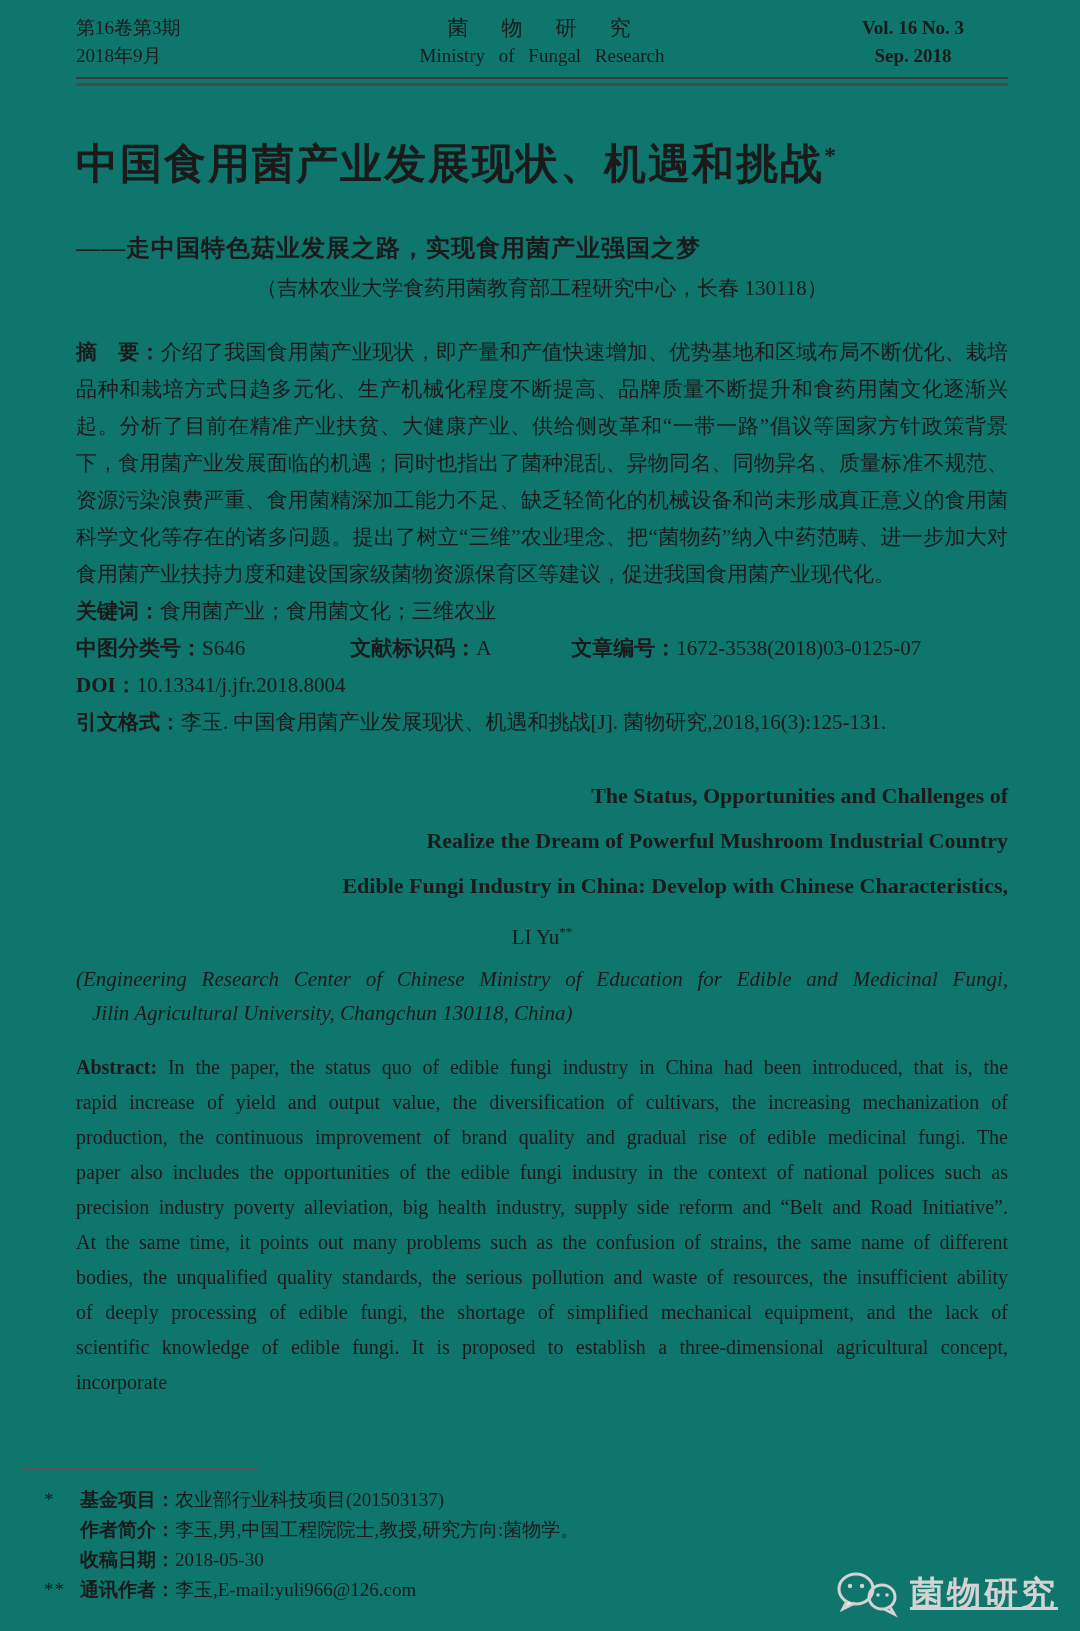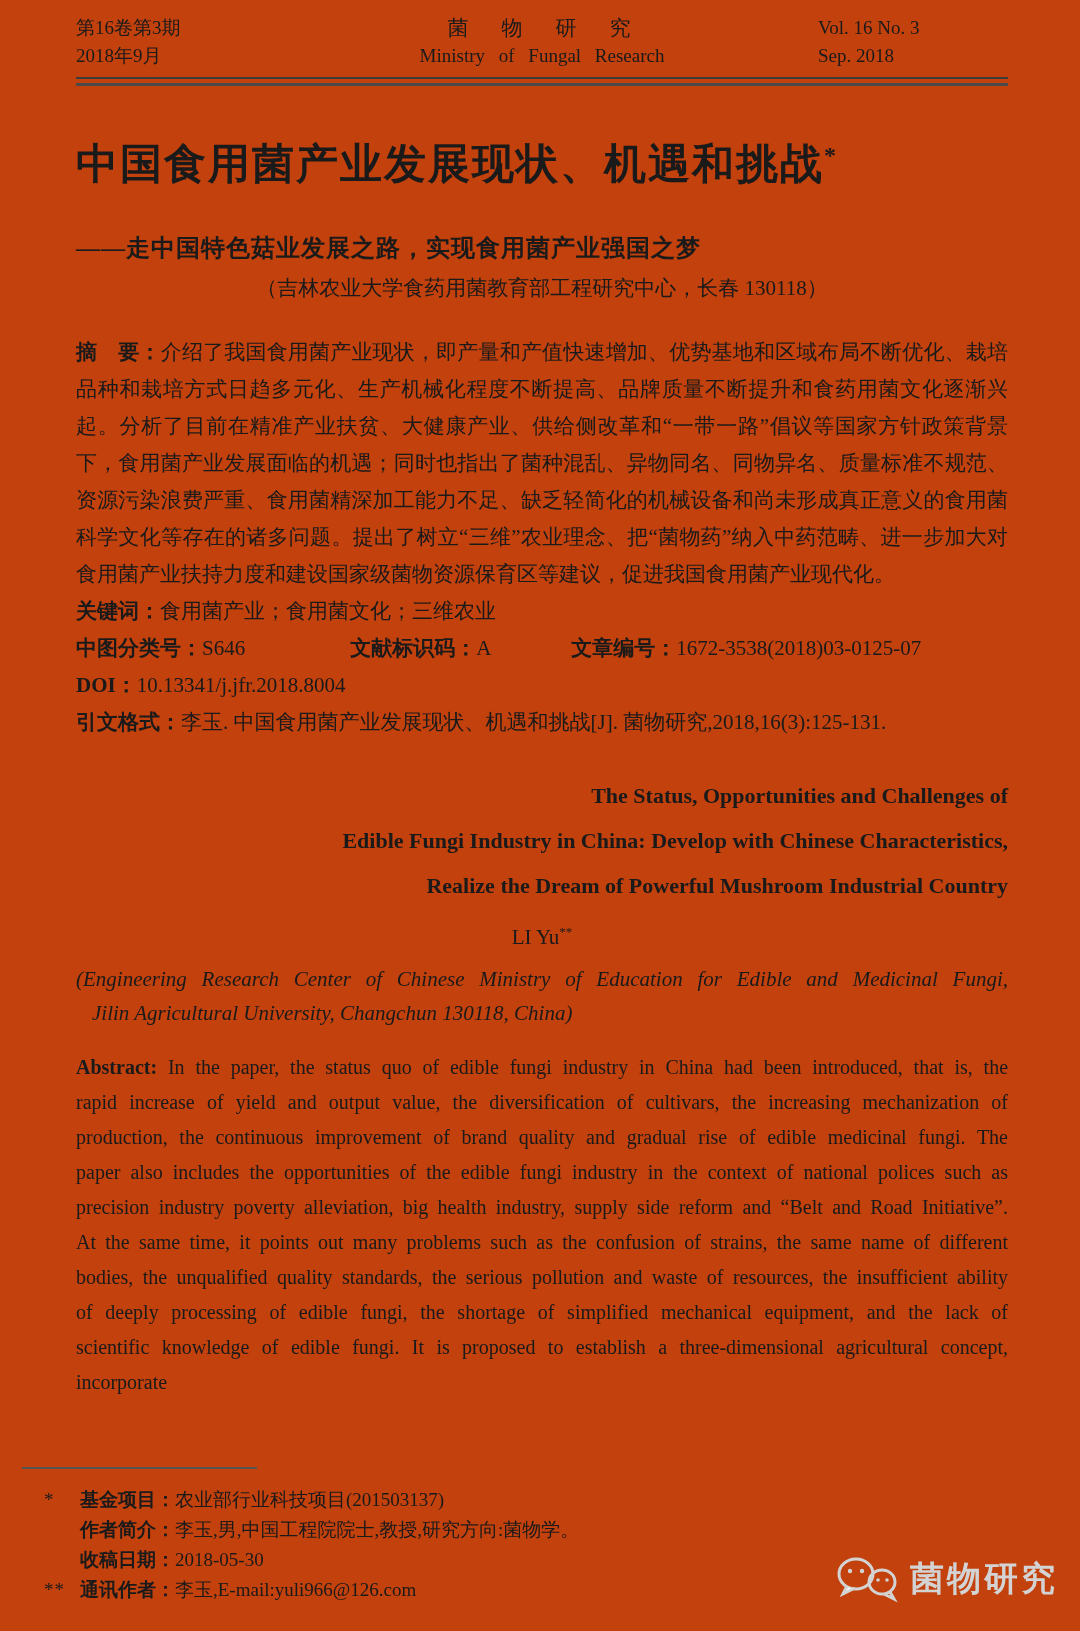--- a/index.html
+++ b/index.html
@@ -1,33 +1,33 @@
 <!DOCTYPE html>
 <html lang="zh"><head>
 <meta charset="utf-8">
 <style>
   html, body { margin: 0; padding: 0; background: #f4f4f4; }
   .page {
     position: relative;
     width: 1080px;
     height: 1631px;
     margin: 0 auto;
-    background: #c2410c;
+    background: #0f766e;
     color: #1a1a1a;
     font-family: "Liberation Serif", "DejaVu Serif", serif;
     box-sizing: border-box;
     overflow: hidden;
   }
   .inner { padding: 14px 72px 0 76px; }
 
   
   .journal-header { display: flex; justify-content: space-between; align-items: flex-start; font-size: 19px; line-height: 28px; }
   .jh-col-left { text-align: left; min-width: 190px; }
   .jh-col-center { text-align: center; flex: 1; }
-  .jh-col-right { text-align: left; min-width: 190px; }
+  .jh-col-right { text-align: center; min-width: 190px; font-weight: bold; }
   .jh-zh-title { font-size: 21px; letter-spacing: 6px; }
   .jh-en-title { word-spacing: 9px; }
   .rule-double { margin-top: 7px; height: 4px; border-top: 2px solid #3c3c3c; border-bottom: 3px solid #4a4a4a; }
 
   
   .title-zh { margin-top: 50px; text-align: left; font-size: 42px; font-weight: bold; letter-spacing: 2px; }
   .title-zh sup { font-size: 24px; vertical-align: super; }
   .subtitle-zh { margin-top: 40px; text-align: left; font-size: 24px; font-weight: bold; letter-spacing: 1px; }
   .author-zh { margin-top: 30px; text-align: center; font-size: 23px; }
   .author-zh sup { font-size: 14px; }
@@ -54,21 +54,21 @@
   .abs-en .lbl { font-style: normal; }
 
   
   .footnotes { position: absolute; left: 0; bottom: 26px; width: 100%; font-size: 19px; line-height: 30px; }
   .fn-rule { margin-left: 22px; width: 235px; border-top: 2px solid #555; margin-bottom: 16px; }
   .fn-row { display: flex; padding-left: 44px; }
   .fn-marker { width: 36px; flex: none; letter-spacing: 1px; }
   .fn-text { flex: 1; }
 
   
-  .watermark { position: absolute; right: 22px; bottom: 27px; display: flex; align-items: center; color: #d3d3d3; font-size: 34px; font-weight: bold; letter-spacing: 3px; }
+  .watermark { position: absolute; right: 22px; bottom: 12px; display: flex; align-items: center; color: #d3d3d3; font-size: 34px; font-weight: bold; letter-spacing: 3px; text-decoration: underline; }
   .watermark svg { margin-right: 8px; }
 </style>
 </head>
 <body>
 
 <div class="page">
   <div class="inner">
 
     <div class="journal-header">
       <div class="jh-col-left">
@@ -97,22 +97,22 @@
         <span class="gap1"><span class="lbl">中图分类号：</span><span>S646</span></span>
         <span class="gap2"><span class="lbl">文献标识码：</span><span>A</span></span>
         <span><span class="lbl">文章编号：</span><span>1672-3538(2018)03-0125-07</span></span>
       </div>
       <div><span class="lbl">DOI：</span><span>10.13341/j.jfr.2018.8004</span></div>
       <div><span class="lbl">引文格式：</span><span>李玉. 中国食用菌产业发展现状、机遇和挑战[J]. 菌物研究,2018,16(3):125-131.</span></div>
     </div>
 
     <div class="title-en">
       <div>The Status, Opportunities and Challenges of</div>
+      <div>Realize the Dream of Powerful Mushroom Industrial Country</div>
       <div>Edible Fungi Industry in China: Develop with Chinese Characteristics,</div>
-      <div>Realize the Dream of Powerful Mushroom Industrial Country</div>
     </div>
     <div class="author-en"><span>LI Yu</span><sup>**</sup></div>
     <div class="affil-en">
       <div class="l1">(Engineering Research Center of Chinese Ministry of Education for Edible and Medicinal Fungi,</div>
       <div class="l2">Jilin Agricultural University, Changchun 130118, China)</div>
     </div>
 
     <div class="abs-en"><span class="lbl">Abstract:</span> <span>In the paper, the status quo of edible fungi industry in China had been introduced, that is, the rapid increase of yield and output value, the diversification of cultivars, the increasing mechanization of production, the continuous improvement of brand quality and gradual rise of edible medicinal fungi. The paper also includes the opportunities of the edible fungi industry in the context of national polices such as precision industry poverty alleviation, big health industry, supply side reform and “Belt and Road Initiative”. At the same time, it points out many problems such as the confusion of strains, the same name of different bodies, the unqualified quality standards, the serious pollution and waste of resources, the insufficient ability of deeply processing of edible fungi, the shortage of simplified mechanical equipment, and the lack of scientific knowledge of edible fungi. It is proposed to establish a three-dimensional agricultural concept, incorporate</span></div>
 
   </div>

